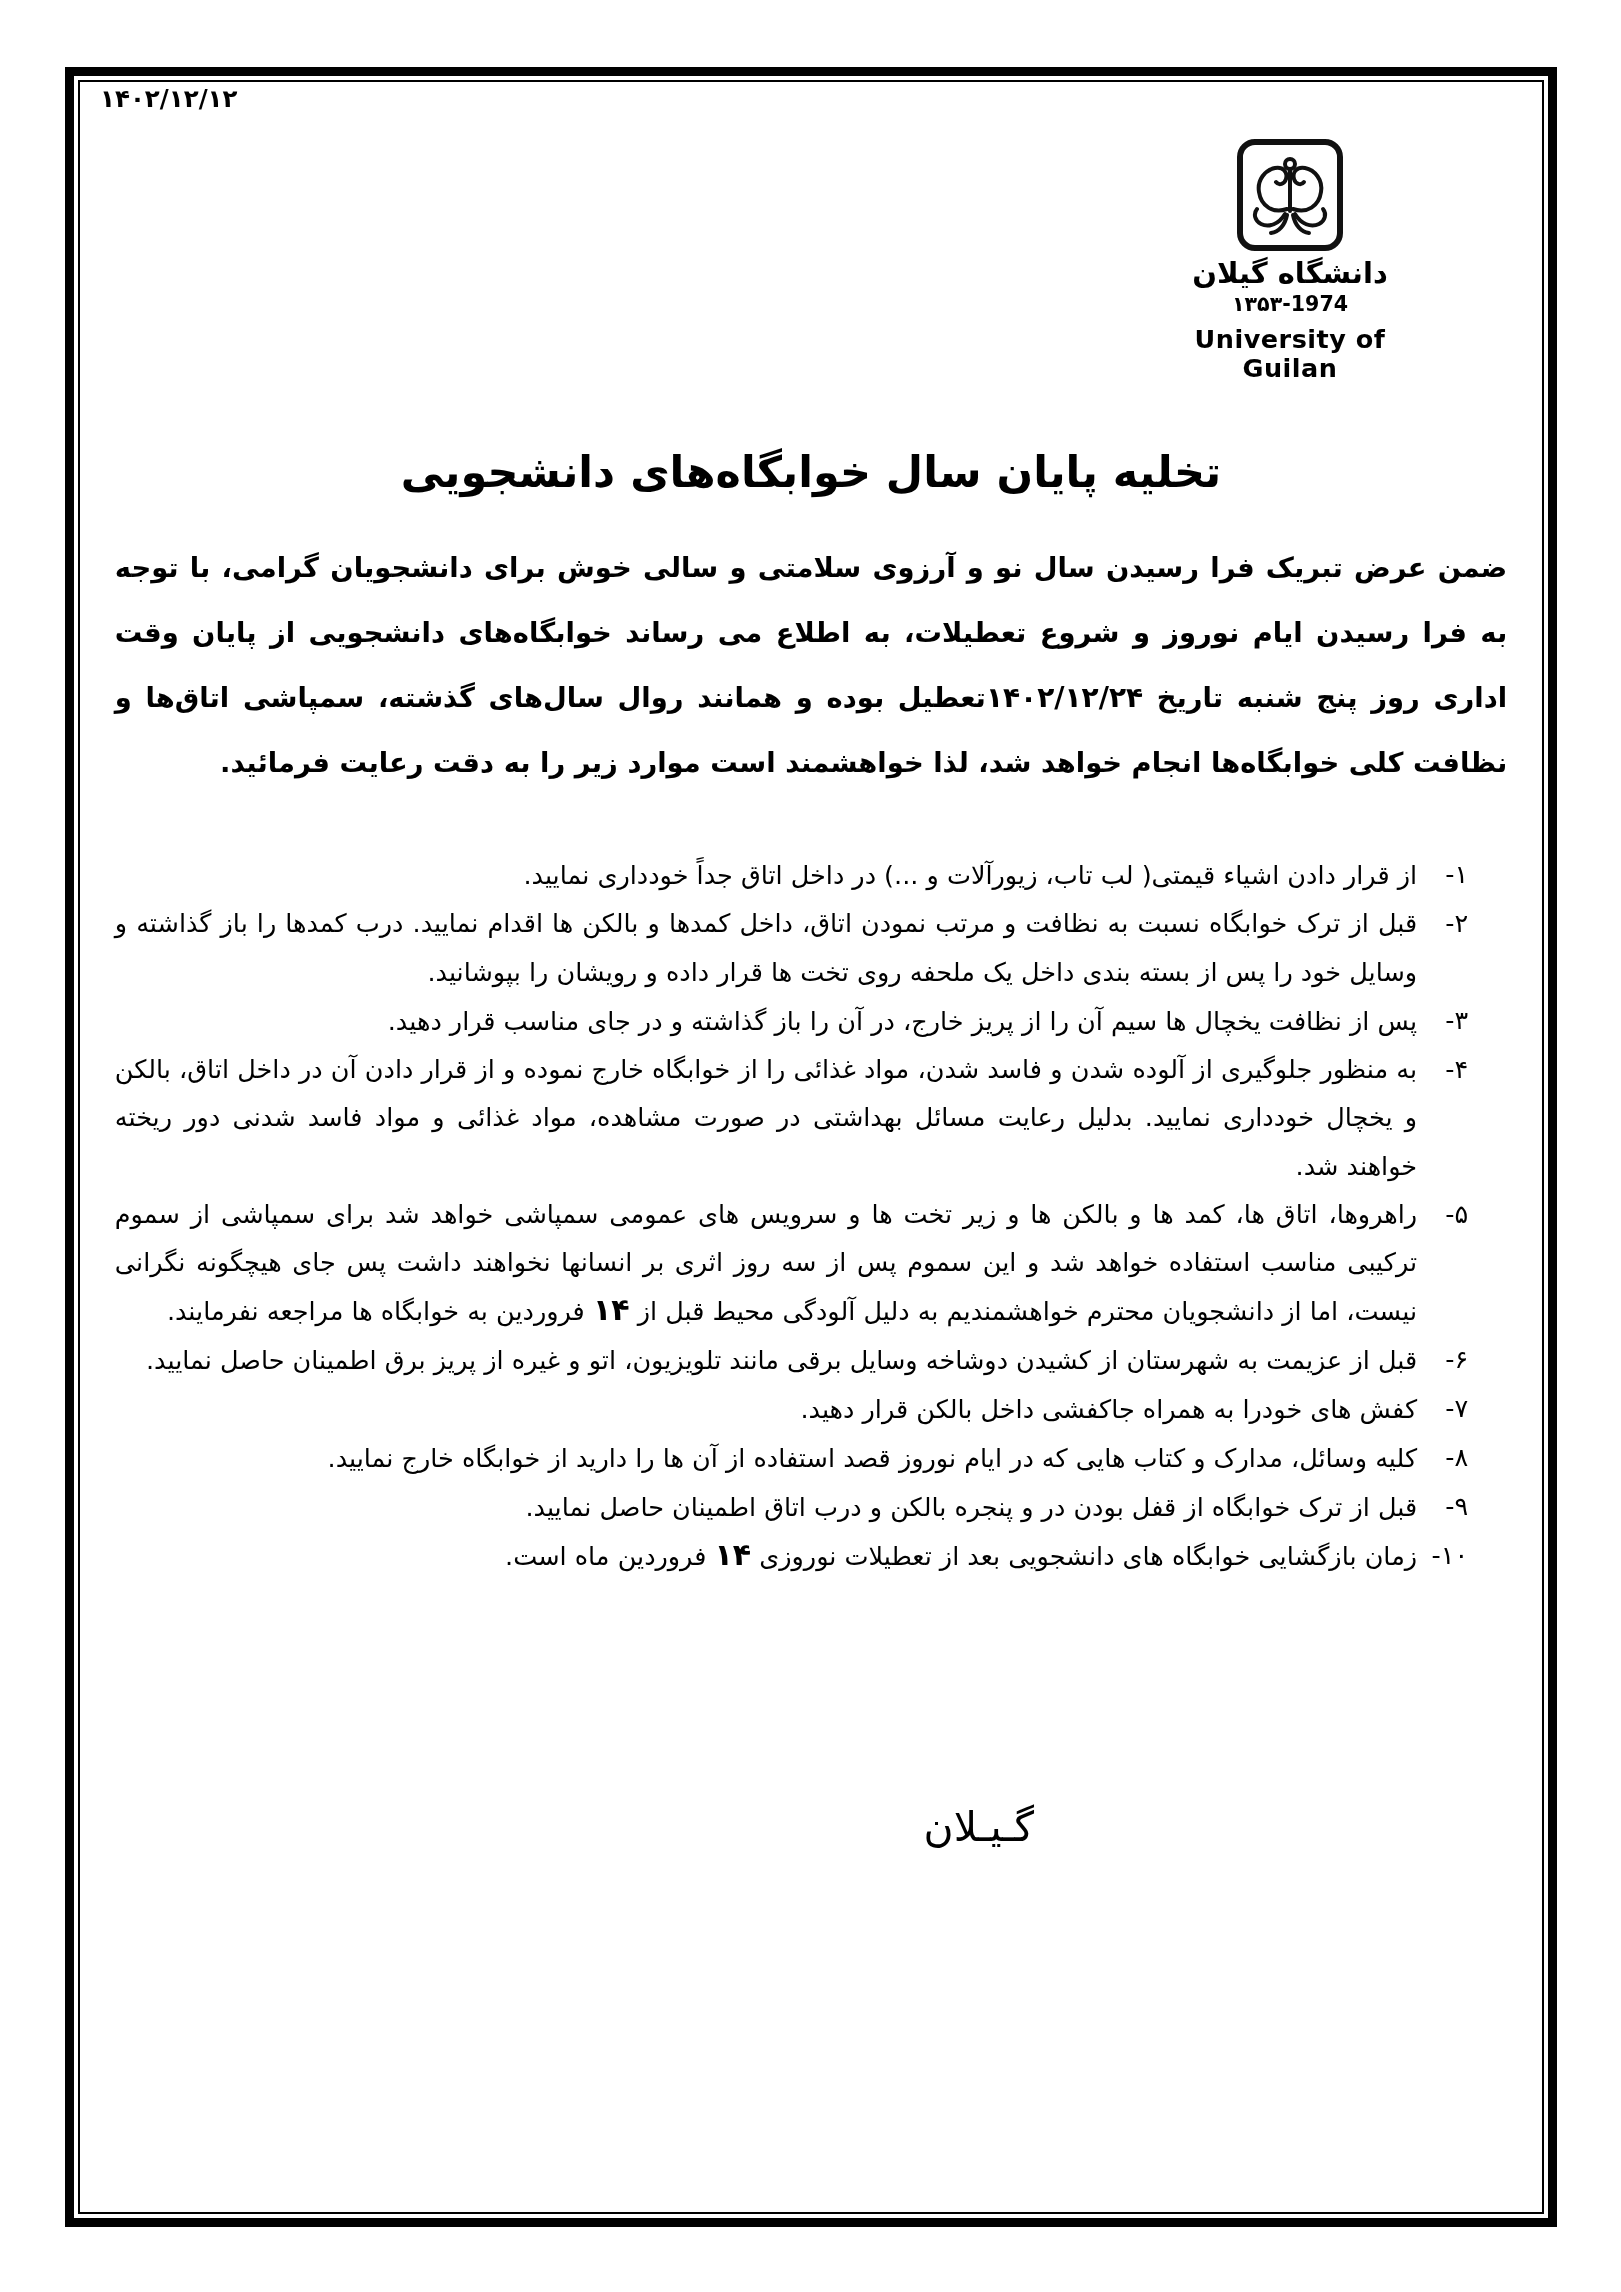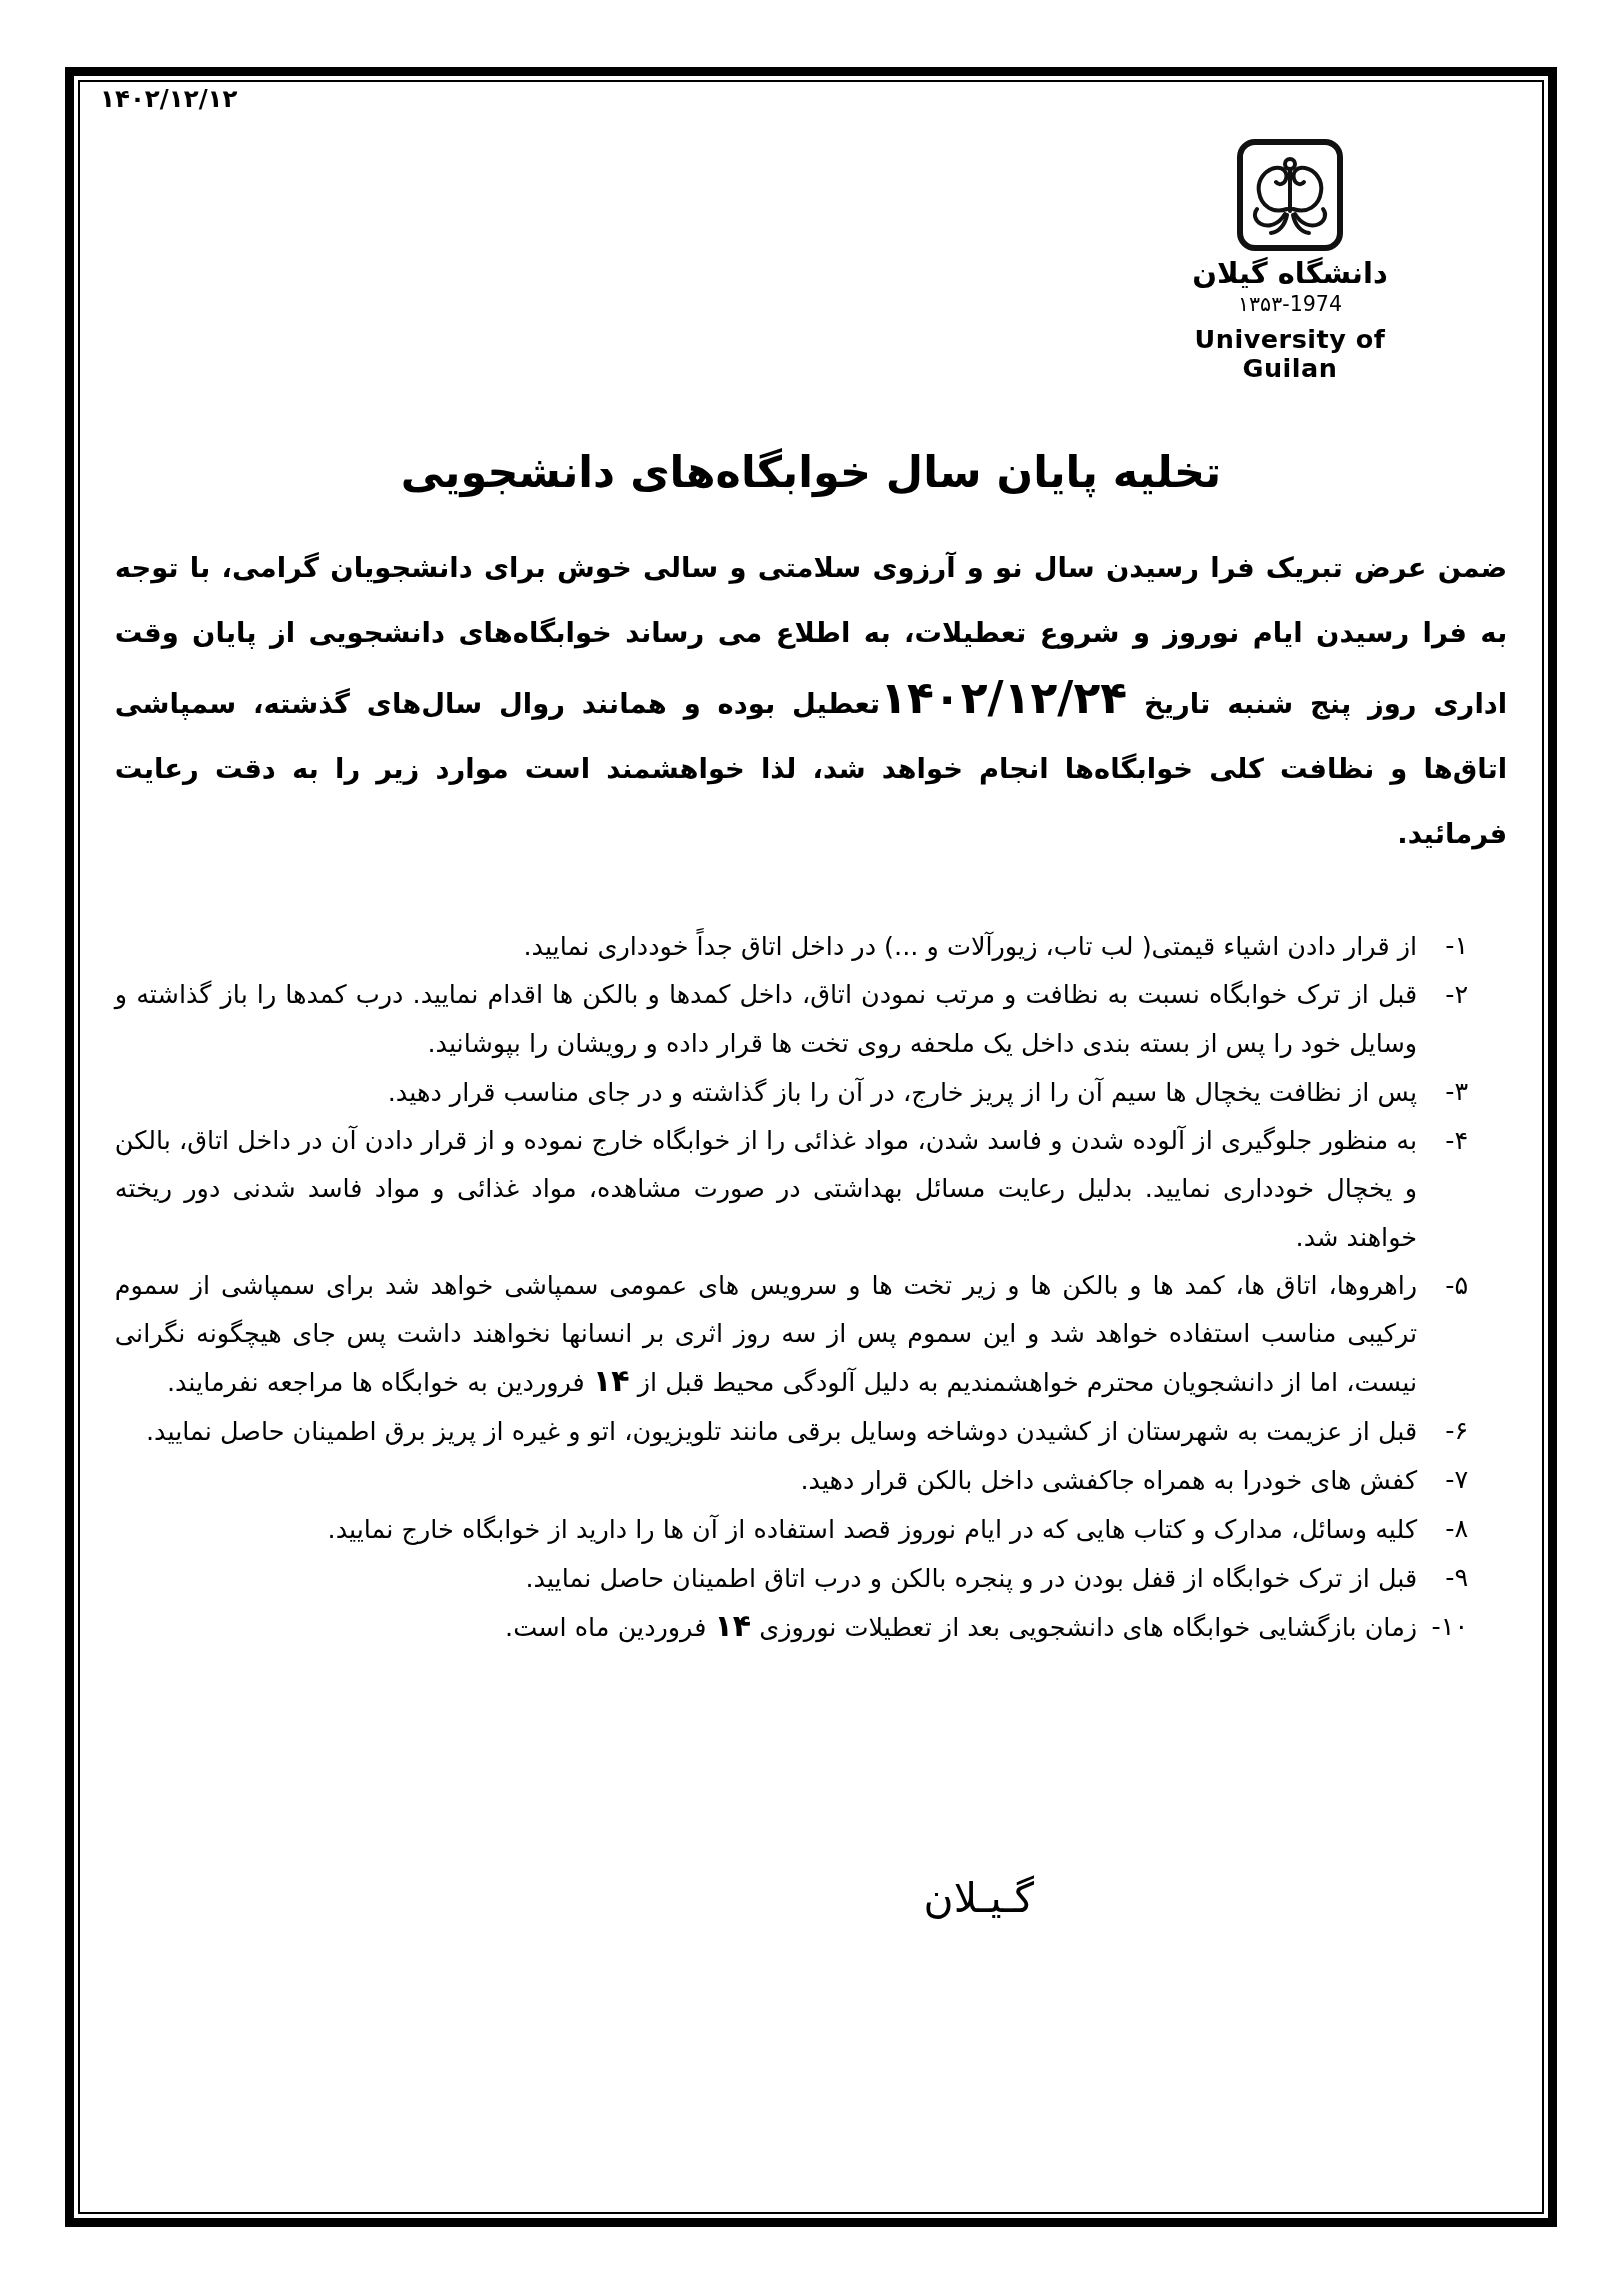--- a/index.html
+++ b/index.html
@@ -14,30 +14,30 @@
   .content{position:absolute;inset:0;padding:15.7px 29px;direction:rtl;box-sizing:border-box;}
 
   
   .letter-date{position:absolute;left:100px;top:84px;direction:ltr;
     font-size:24.5px;font-weight:bold;letter-spacing:5.9px;}
 
   
   .logo{position:absolute;left:1143px;top:137px;width:294px;text-align:center;direction:rtl;}
   .logo svg{display:block;margin:0 auto;}
   .logo-fa{font-size:29px;font-weight:bold;margin-top:2.9px;line-height:35px;text-align:center;}
-  .logo-years{font-size:20.6px;font-weight:normal;direction:ltr;margin-top:1px;line-height:25.5px;text-align:center;}
+  .logo-years{font-size:20.6px;font-weight:bold;direction:ltr;margin-top:1px;line-height:25.5px;text-align:center;}
   .logo-en{font-size:25.5px;font-weight:bold;margin-top:8px;line-height:29px;letter-spacing:0.5px;}
 
   
   .doc-title{margin:345px 0 0 0;text-align:center;font-size:43px;font-weight:bold;line-height:59px;}
 
   
   .intro{margin:33px 5.9px 0 5.9px;font-size:27.4px;font-weight:bold;line-height:65px;
     text-align:justify;text-align-last:right;}
-  .intro-date{font-size:44px;font-weight:bold;}
+  .intro-date{font-size:28px;font-weight:bold;}
 
   
   .list{margin:55px 45px 0 5.9px;font-size:25.5px;line-height:48px;}
   .item{display:flex;}
   .num{flex:0 0 51px;text-align:right;}
   .txt{flex:1;text-align:justify;text-align-last:right;}
   .emph{font-size:30px;font-weight:bold;margin-top:24px;}
 
   
   .signature{width:1049px;margin:90px auto 0 0;margin-right:9.8px;

